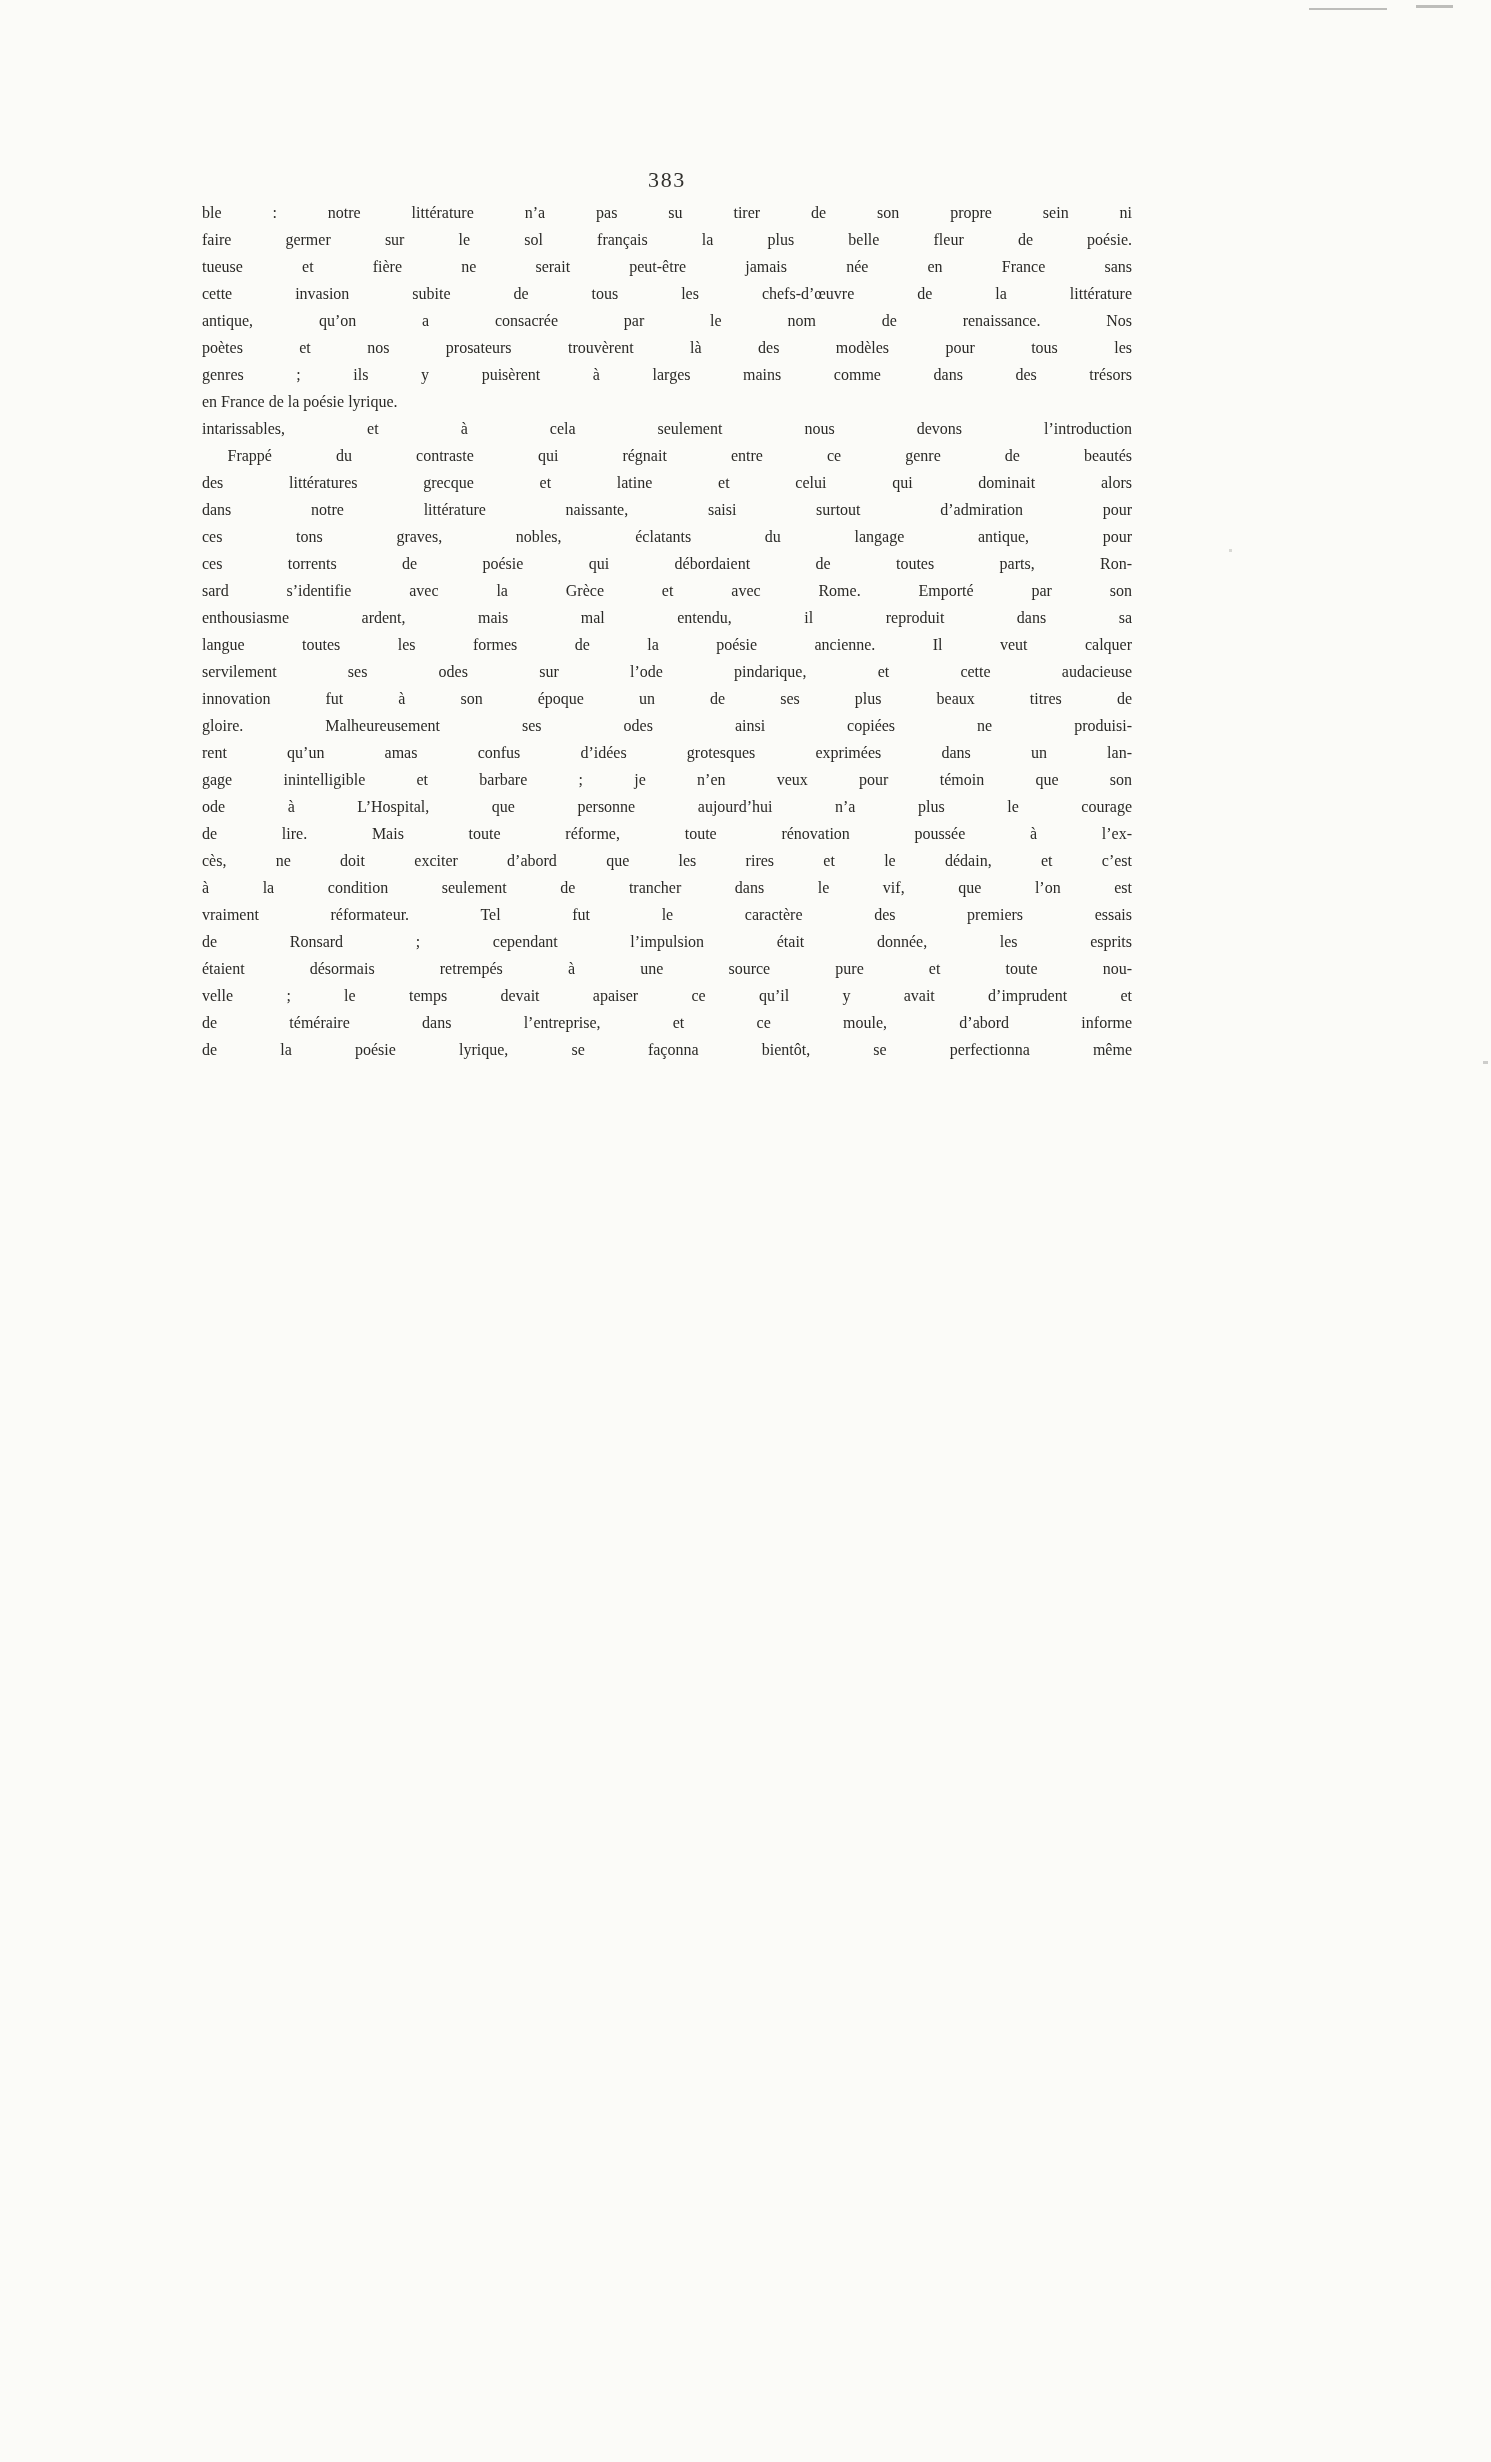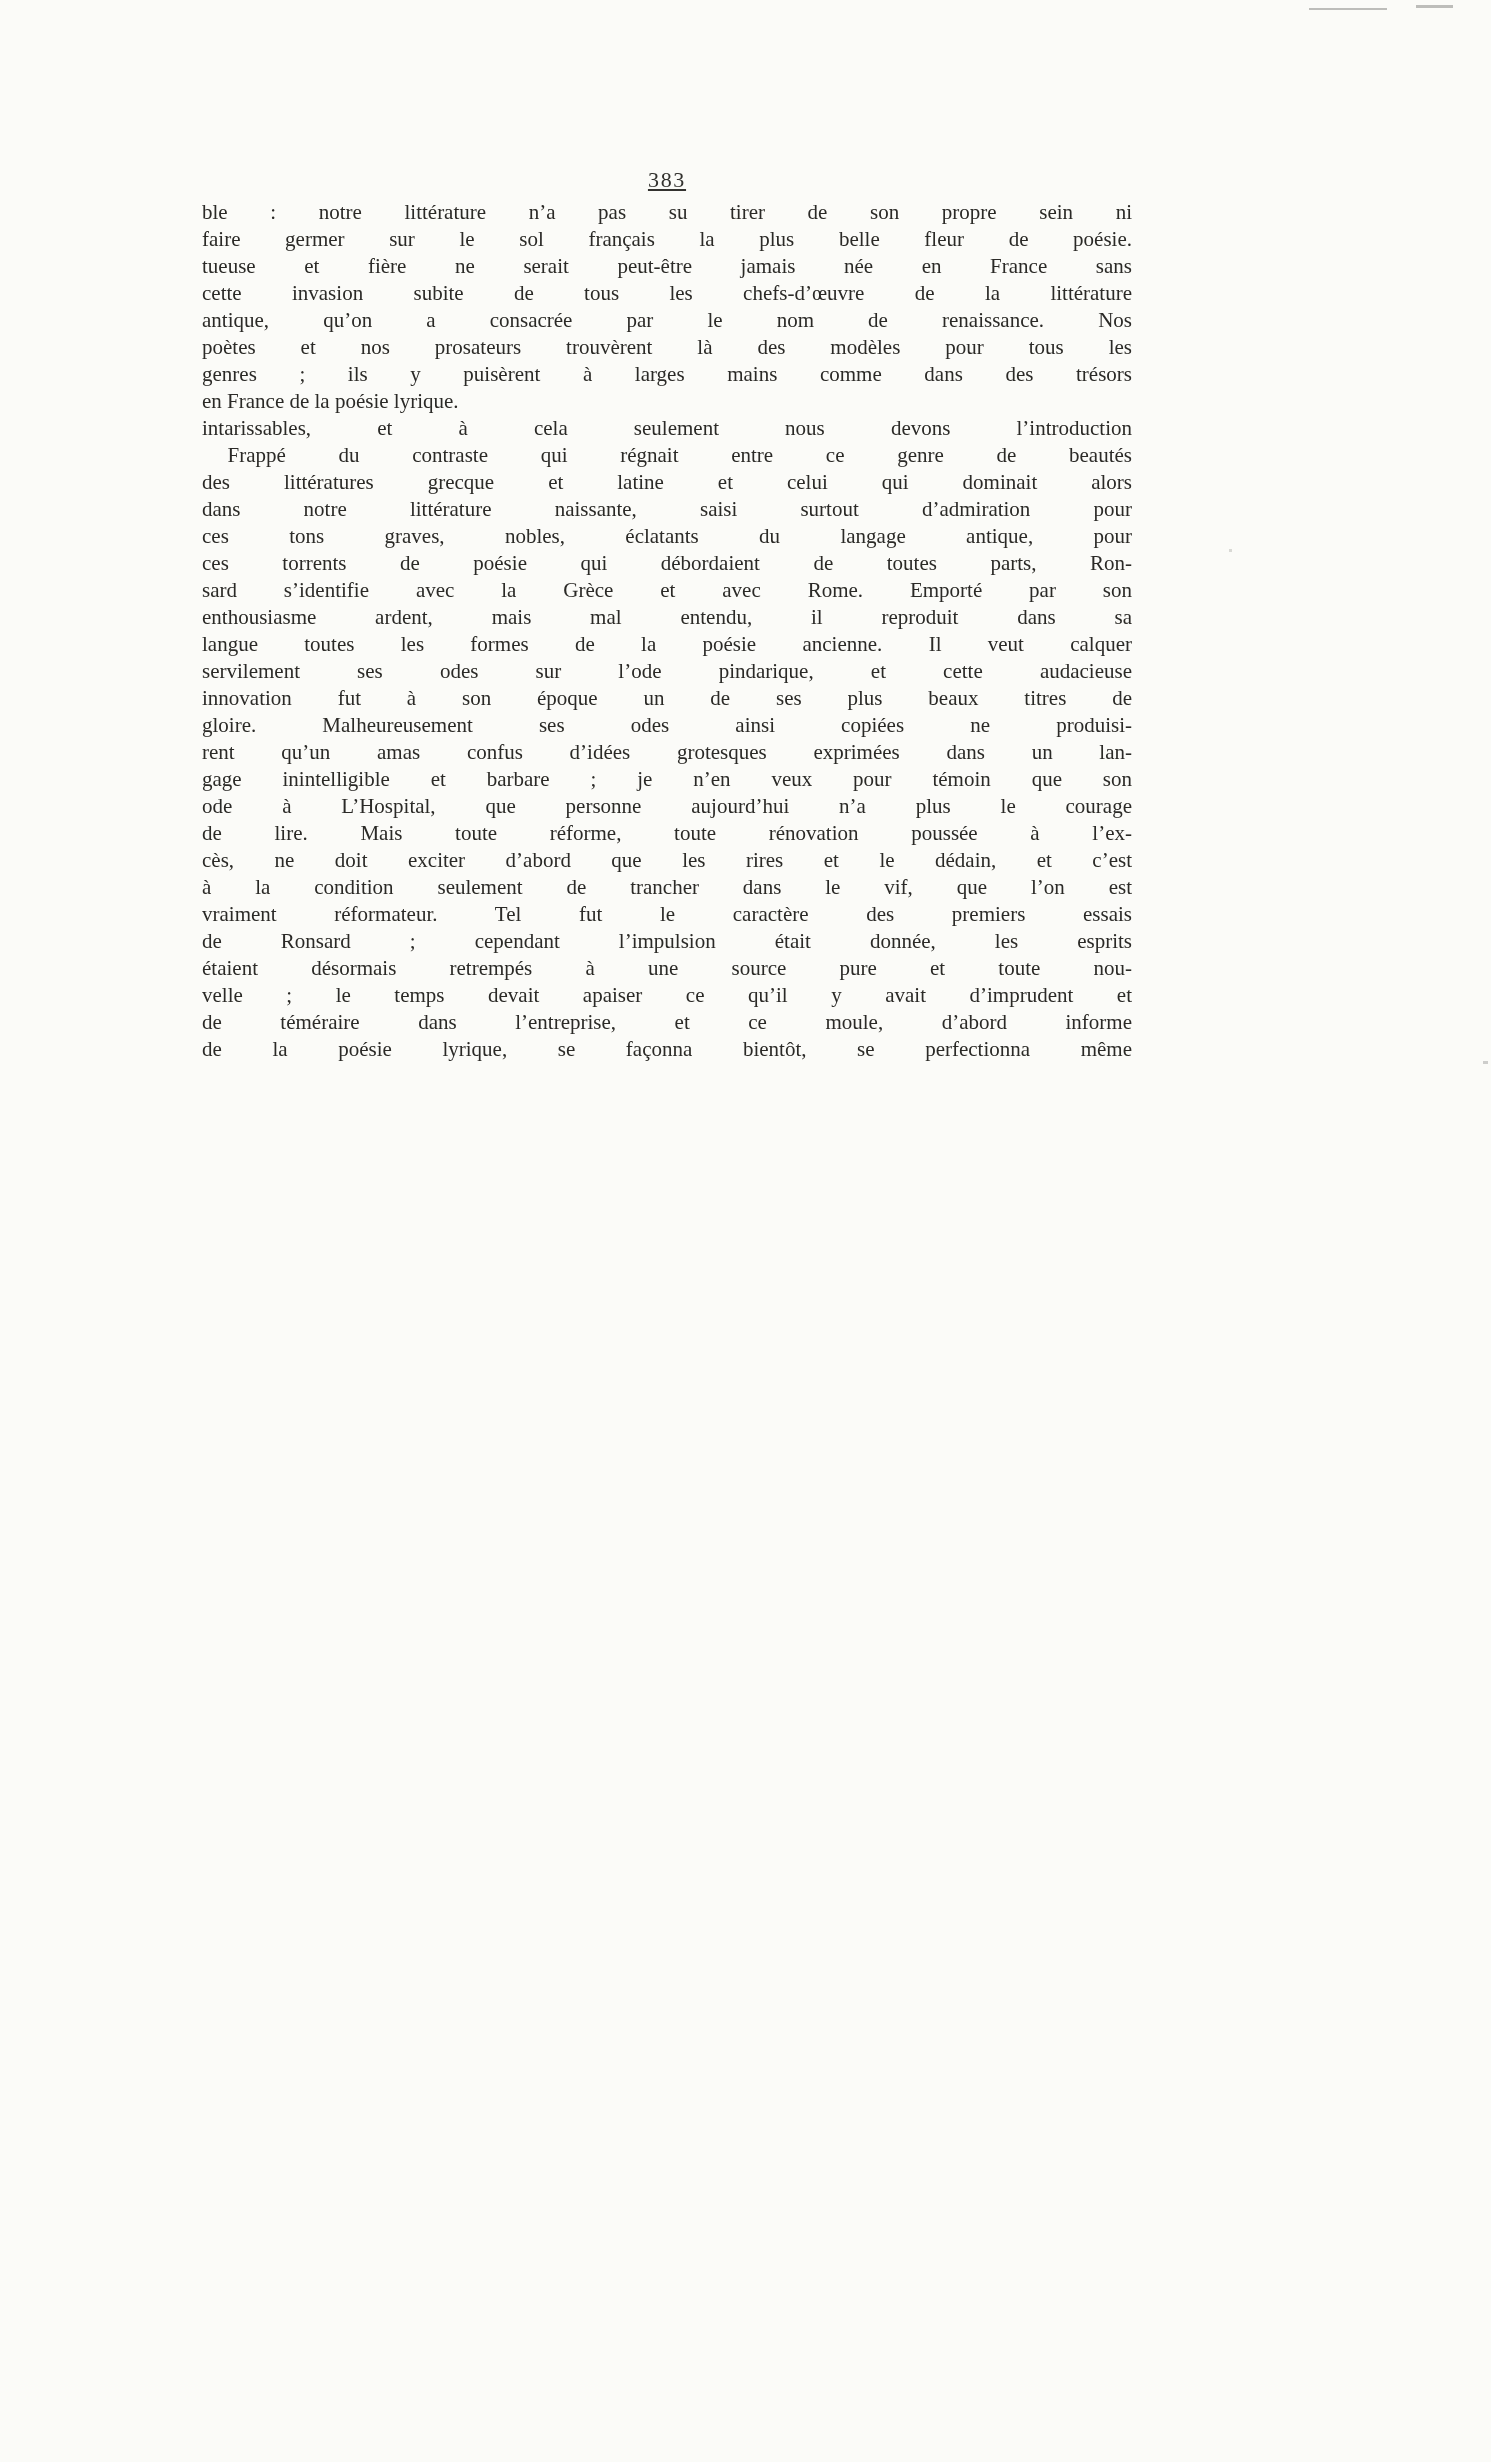--- a/index.html
+++ b/index.html
@@ -19,28 +19,27 @@
   }
   .page-number {
     position: absolute;
     top: 167px;
     left: 202px;
     width: 930px;
     text-align: center;
     font-size: 22px;
     letter-spacing: 1.7px;
     color: #33322f;
-    text-decoration: underline;
   }
   .text-block {
     position: absolute;
     top: 199px;
     left: 202px;
     width: 930px;
-    font-size: 21px;
+    font-size: 16px;
     line-height: 27px;
     color: #2b2a27;
   }
   .line {
     text-align: justify;
     text-align-last: justify;
     white-space: normal;
   }
   .line.end {
     text-align-last: left;

